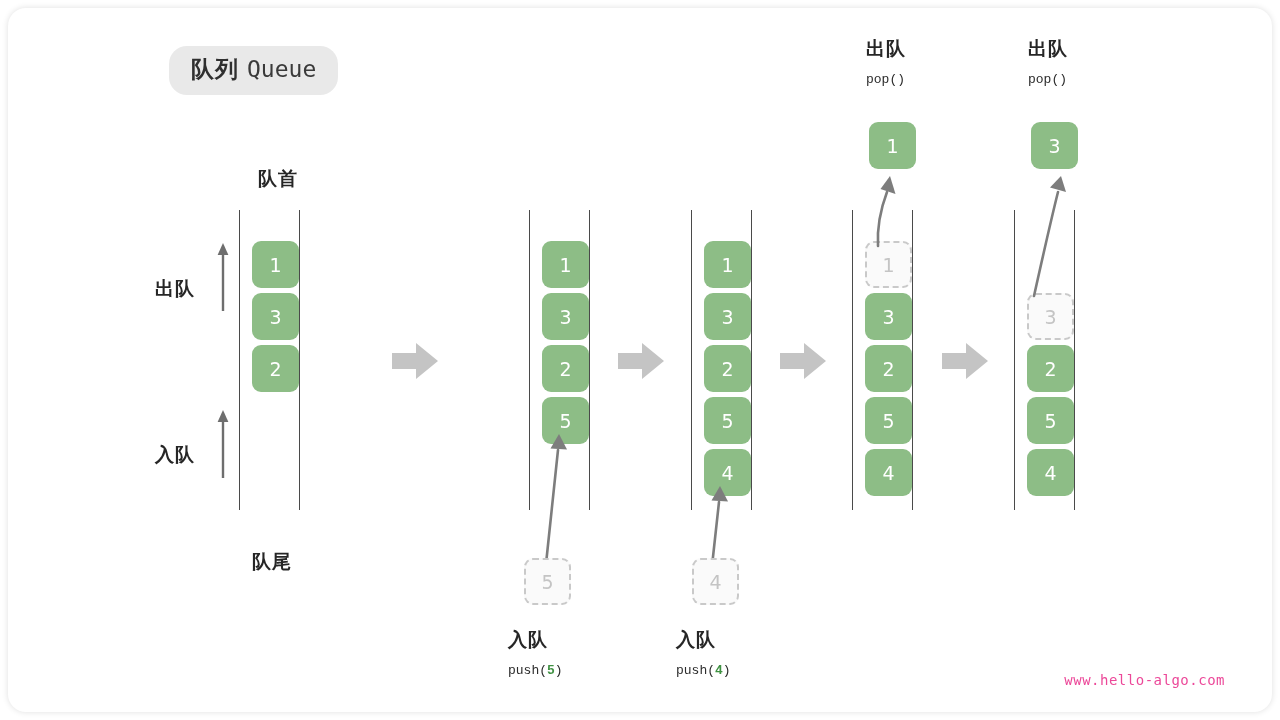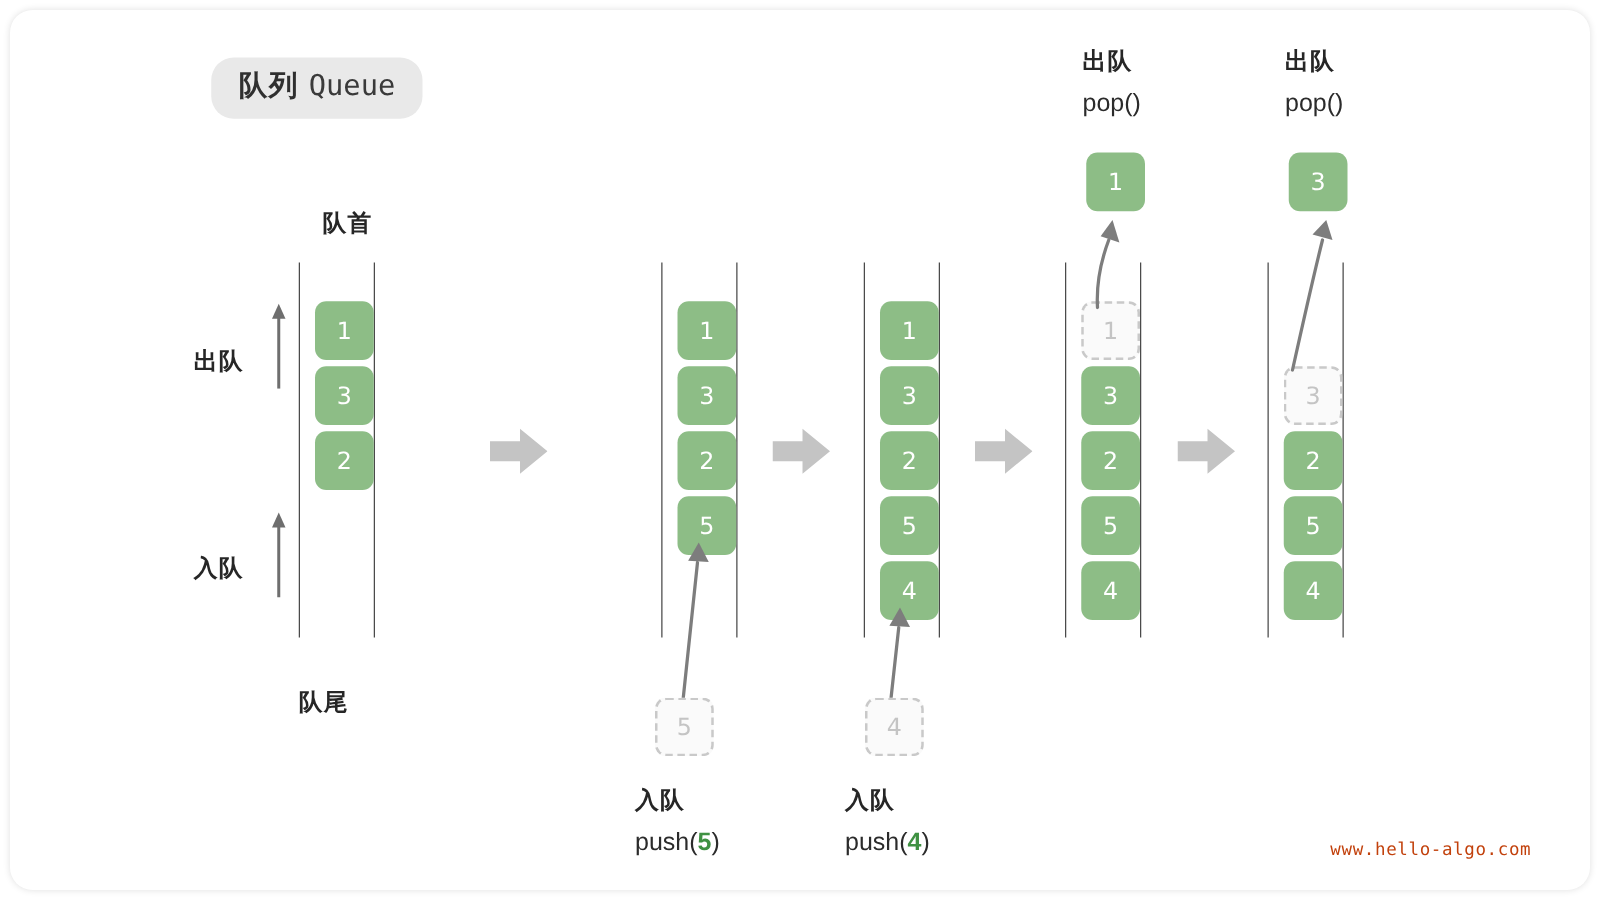--- a/index.html
+++ b/index.html
@@ -61,22 +61,22 @@
     position: absolute;
     font-family: "DejaVu Sans", sans-serif;
     font-size: 19px;
     font-weight: bold;
     color: #262626;
     white-space: nowrap;
     letter-spacing: 1px;
   }
   .mono-label {
     position: absolute;
-    font-family: Liberation Sans, sans-serif;
-    font-size: 20px;
+    font-family: Liberation Mono, monospace;
+    font-size: 13px;
     color: #2b2b2b;
     white-space: nowrap;
   }
   .mono-label .hl { color: #3f9142; font-weight: bold; }
 
   
   .rail {
     position: absolute;
     width: 1px;
     background: #4a4a4a;
@@ -123,21 +123,21 @@
     pointer-events: none;
   }
 
   
   #watermark {
     position: absolute;
     right: 47px;
     bottom: 24px;
     font-family: "DejaVu Sans Mono", monospace;
     font-size: 14px;
-    color: #c2410c;
+    color: #ec4899;
     letter-spacing: 0.5px;
     white-space: nowrap;
   }
 
   .pop-caption, .push-caption {
     position: absolute;
     text-align: left;
     white-space: nowrap;
   }
 </style>
@@ -145,21 +145,21 @@
 <body>
 
 <div id="card">
   <div id="stage">
 
     <div id="title-badge">
       <span class="cn">队列</span><span class="en">Queue</span>
     </div>
 
     <div class="cn-label" style="left:250px; top:158px;">队首</div>
-    <div class="cn-label" style="left:231px; top:541px;text-align:right;">队尾</div>
+    <div class="cn-label" style="left:244px; top:541px;text-align:right;">队尾</div>
 
     <div class="cn-label" style="left:147px; top:268px;">出队</div>
     <div class="cn-label" style="left:147px; top:434px;">入队</div>
 
     <svg class="tick-arrow" style="left:207px; top:233px;" viewBox="0 0 16 70">
       <line x1="8" y1="70" x2="8" y2="12" stroke="#6e6e6e" stroke-width="2.4"></line>
       <polygon points="8,2 2.6,14 13.4,14" fill="#6e6e6e"></polygon>
     </svg>
 
     <svg class="tick-arrow" style="left:207px; top:400px;" viewBox="0 0 16 70">

